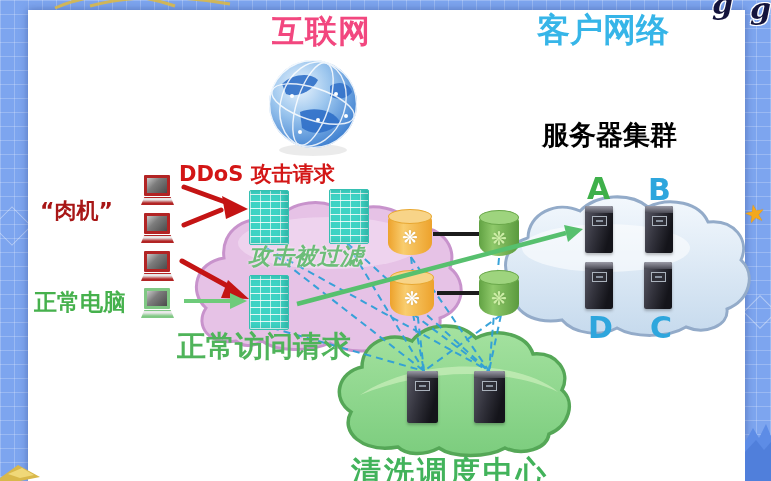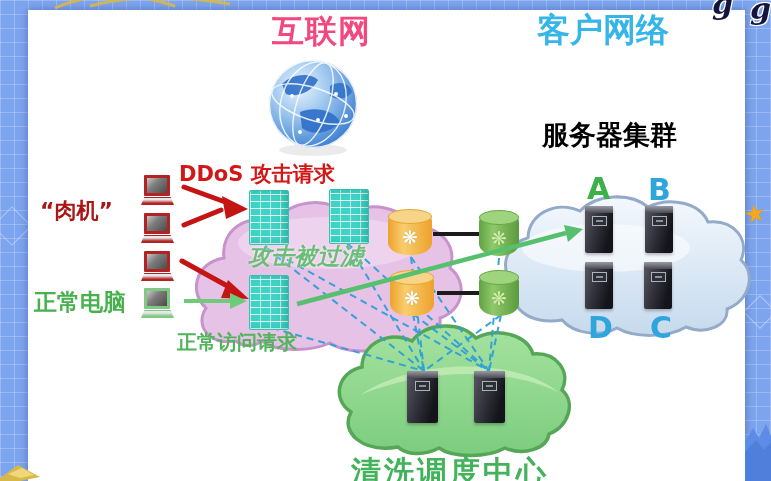--- a/index.html
+++ b/index.html
@@ -169,21 +169,21 @@
   </g>
 </svg>
 
 <div class="abs txt" style="left:272px;top:15px;font-size:32px;color:#f2477f;letter-spacing:1px;">互联网</div>
 <div class="abs txt" style="left:537px;top:13px;font-size:33px;color:#36b5e8;">客户网络</div>
 <div class="abs txt" style="left:542px;top:121px;font-size:27px;color:#000000;">服务器集群</div>
 <div class="abs txt" style="left:179px;top:164px;font-size:21px;color:#d31616;">DDoS 攻击请求</div>
 <div class="abs txt" style="left:40px;top:200px;font-size:22px;color:#a81616;text-align:center;">“肉机”</div>
 <div class="abs txt" style="left:34px;top:291px;font-size:23px;color:#46b14d;">正常电脑</div>
 <div class="abs txt" style="left:248px;top:245px;font-size:23px;color:#6cbd78;text-shadow:0 0 3px rgba(255,255,255,.8);font-style:italic;">攻击被过滤</div>
-<div class="abs txt" style="left:177px;top:332px;font-size:20px;color:#4fb45a;text-align:right;">正常访问请求</div>
+<div class="abs txt" style="left:177px;top:332px;font-size:29px;color:#4fb45a;text-align:right;">正常访问请求</div>
 <div class="abs txt" style="left:351px;top:457px;font-size:30px;color:#42b35b;letter-spacing:3px;">清洗调度中心</div>
 
 <div class="abs txt" style="left:587px;top:174px;font-size:30px;color:#3eb04a;">A</div>
 <div class="abs txt" style="left:648px;top:175px;font-size:30px;color:#2ea6dd;">B</div>
 <div class="abs txt" style="left:588px;top:313px;font-size:30px;color:#2ea6dd;">D</div>
 <div class="abs txt" style="left:650px;top:313px;font-size:30px;color:#2ea6dd;">C</div>
 
 <div class="abs pc red" style="left:141px;top:175px;">
     <div class="scr"></div>
     <div class="kb"></div>

